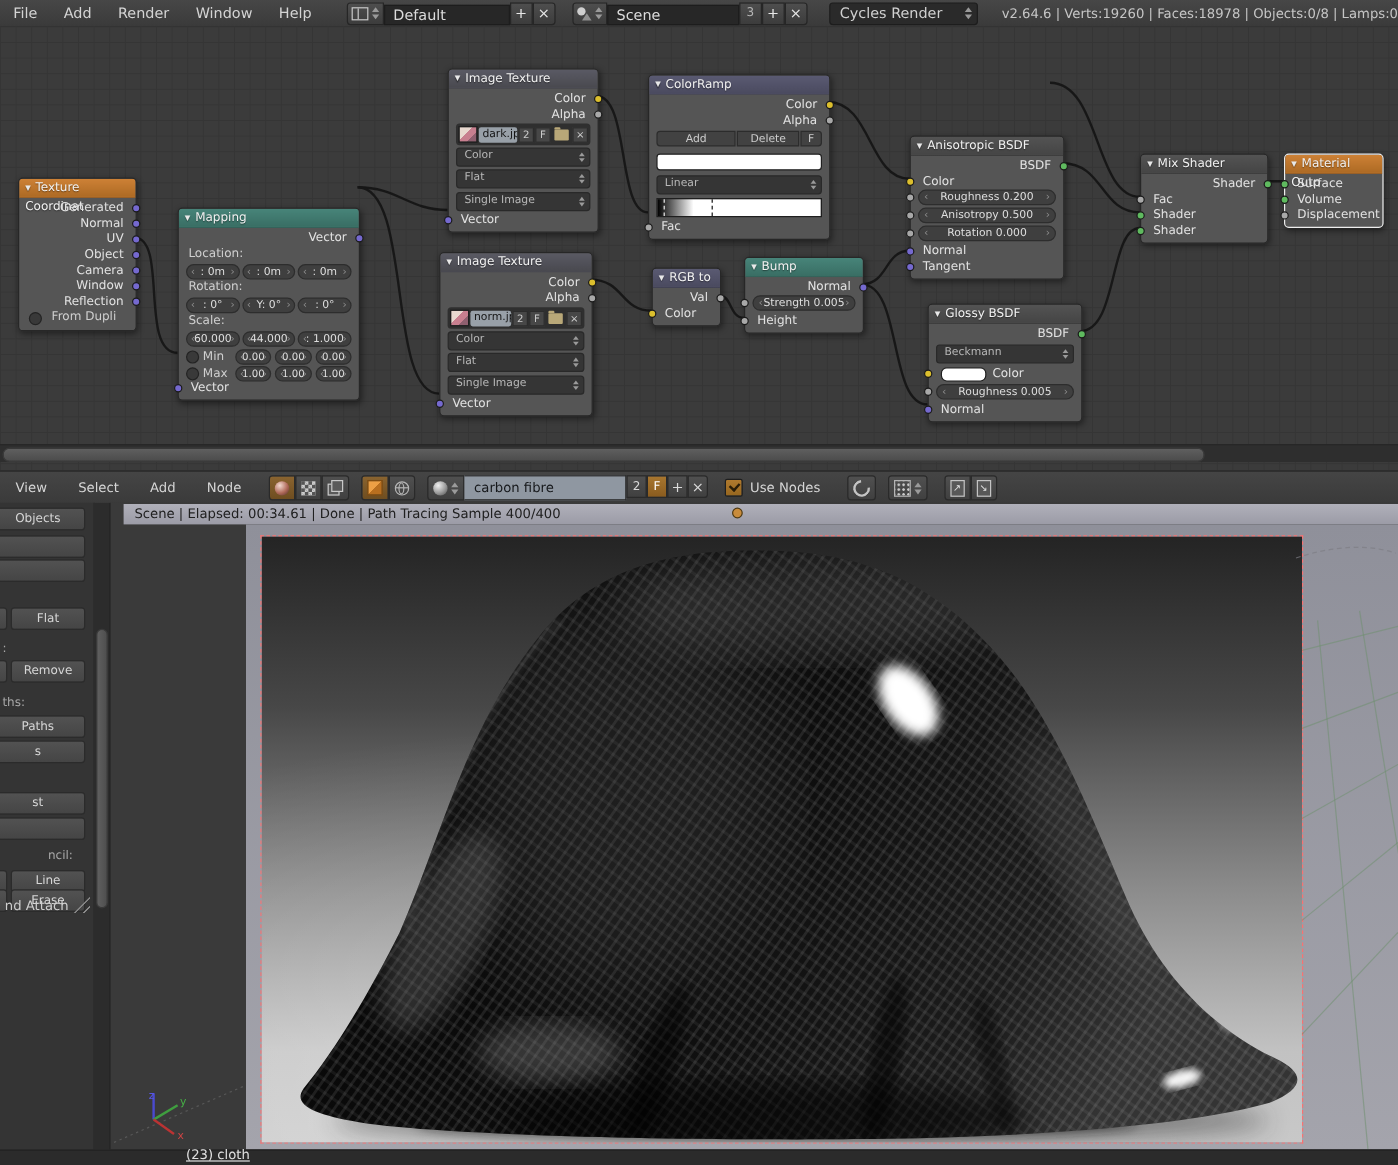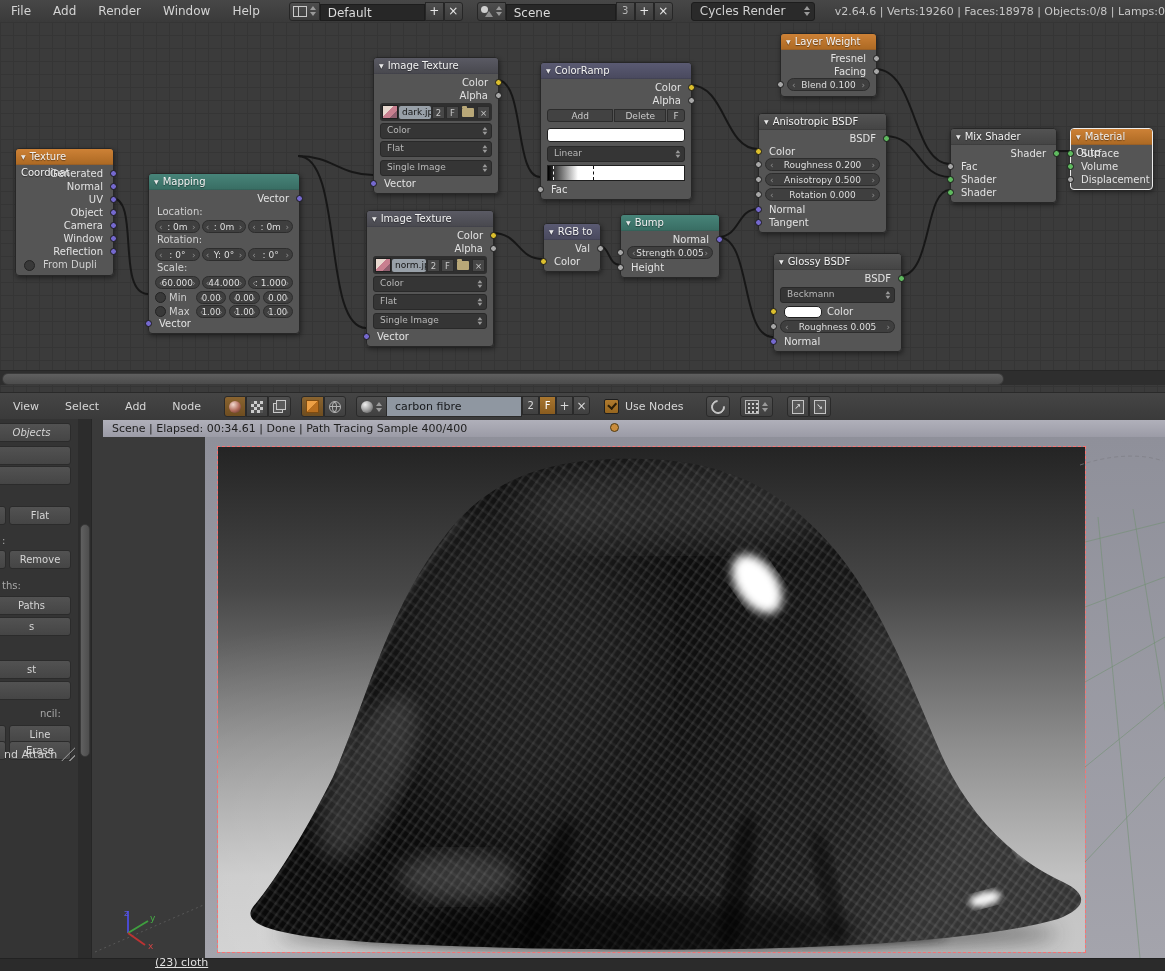--- a/index.html
+++ b/index.html
@@ -340,31 +340,20 @@
       <div class="nbody">
         <div class="io out"><span>Normal</span><span class="sock r sp"></span></div>
         <div class="io wide" style="height:15px;">
             <div class="slider">Strength 0.005</div>
             <span class="sock l sv"></span>
           </div>
         <div class="io"><span>Height</span><span class="sock l sv"></span></div>
       </div>
     </div>
 
-    <div class="node" style="left:780px;top:11px;width:95px;">
-      <div class="nhead h-orange">Layer Weight</div>
-      <div class="nbody">
-        <div class="io out"><span>Fresnel</span><span class="sock r sv"></span></div>
-        <div class="io out"><span>Facing</span><span class="sock r sv"></span></div>
-        <div class="io wide" style="height:15px;">
-            <div class="slider">Blend 0.100</div>
-            <span class="sock l sv"></span>
-          </div>
-      </div>
-    </div>
 
     <div class="node" style="left:758px;top:91px;width:127px;">
       <div class="nhead h-shader">Anisotropic BSDF</div>
       <div class="nbody">
         <div class="io out"><span>BSDF</span><span class="sock r sh"></span></div>
         <div class="io"><span>Color</span><span class="sock l sy"></span></div>
         <div class="io wide" style="height:15px;">
             <div class="slider">Roughness 0.200</div>
             <span class="sock l sv"></span>
           </div>
@@ -483,21 +472,21 @@
     </div>
   </div>
 
   <div id="viewport">
 
     <svg id="vp-deco" width="205" height="539">
       <line x1="95" y1="533" x2="215" y2="481" stroke="#575757" stroke-width="1" stroke-dasharray="2,3"></line>
     </svg>
 
     <div id="tool-shelf">
-      <div class="ts-row" style="top:4px;font-style:italic;">
+      <div class="ts-row" style="top:4px;">
           <span class="ts-btn">Objects</span>
         </div>
       <div class="ts-row" style="top:27px;">
           <span class="ts-btn"></span>
         </div>
       <div class="ts-row" style="top:47px;">
           <span class="ts-btn"></span>
         </div>
       <div class="ts-row" style="top:87px;">
           <span class="ts-sliver"></span>

